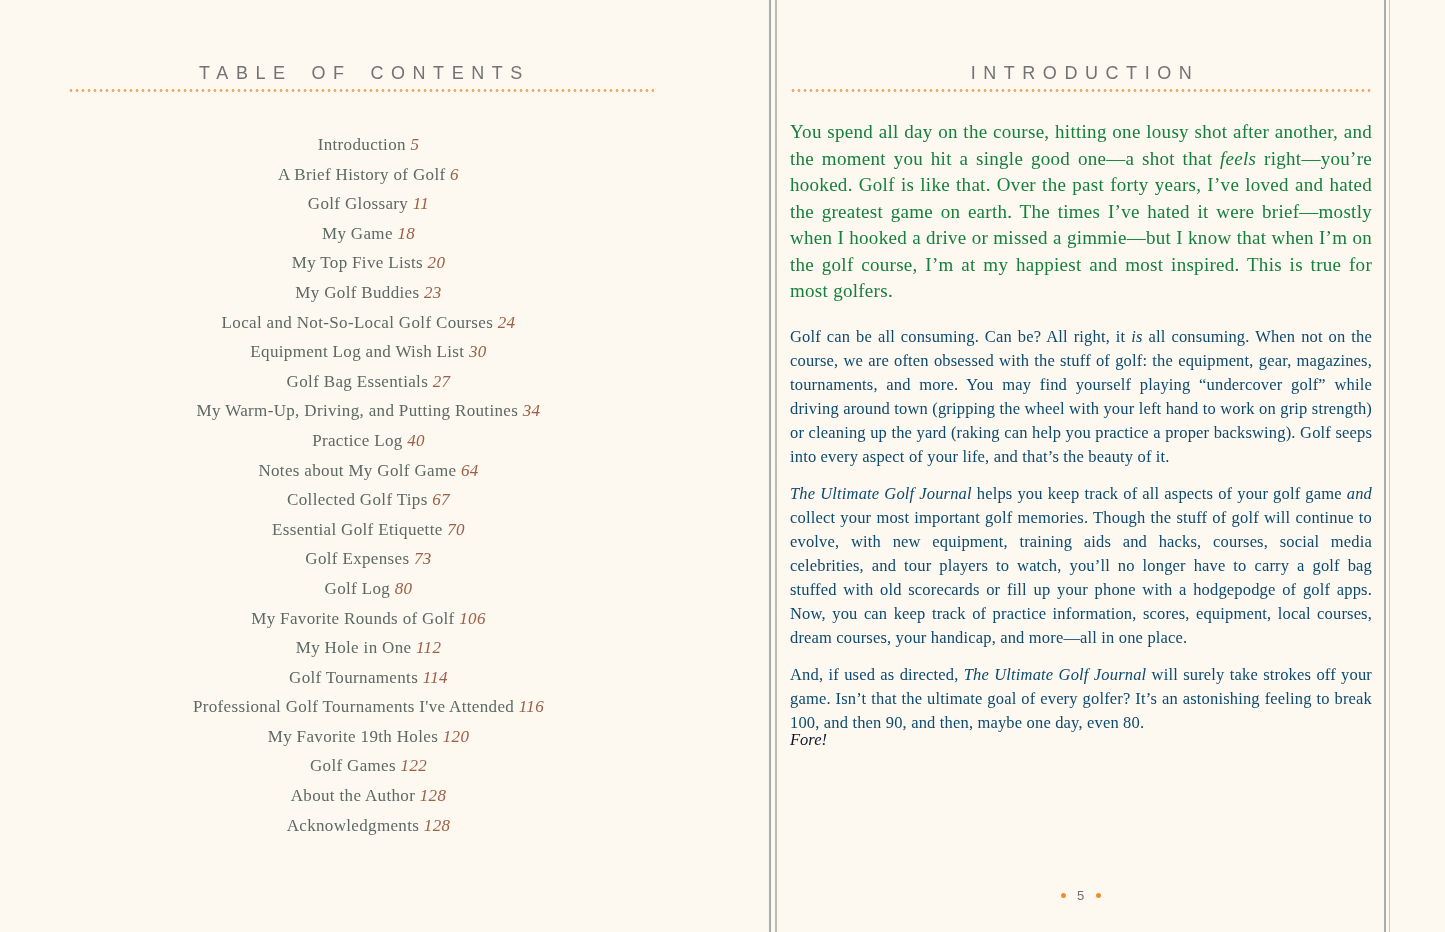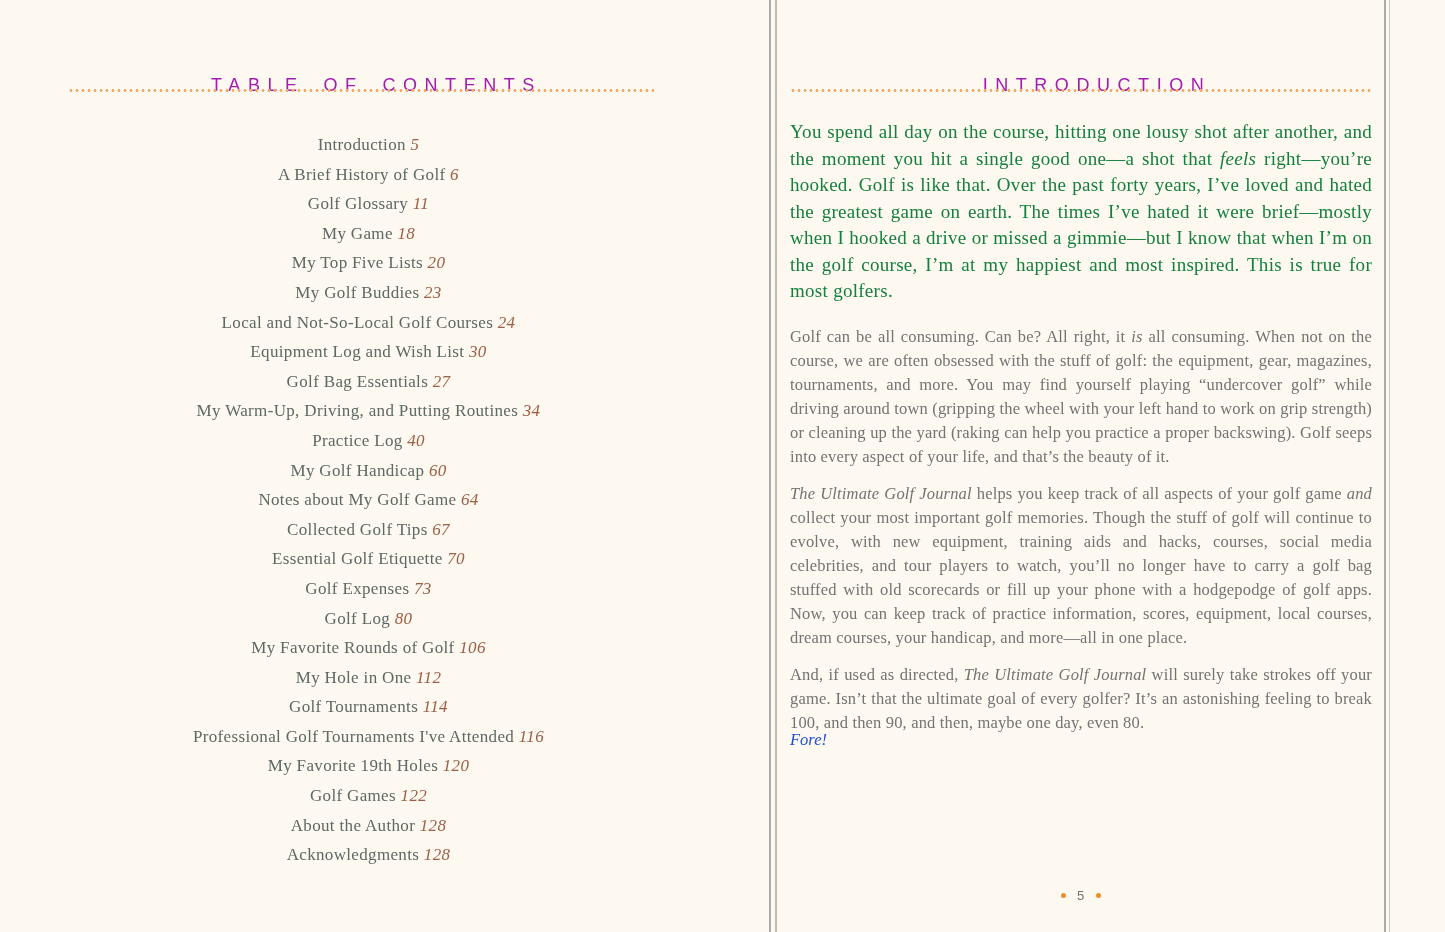--- a/index.html
+++ b/index.html
@@ -17,23 +17,23 @@
     position:absolute;top:0;bottom:0;left:769px;width:4px;
     border-left:2px solid #a9ada9;border-right:2px solid #b9bdb9;
   }
   .edge{
     position:absolute;top:0;bottom:0;left:1384px;width:3px;
     border-left:2px solid #a9ada9;border-right:1px solid #c6c9c5;
   }
 
   
   h1.chapter{
-    margin:16px;position:absolute;top:59px;
+    margin:4px;position:absolute;top:59px;
     font-family:"Liberation Sans", sans-serif;
-    font-weight:400;font-size:18px;color:#a21caf;
+    font-weight:400;font-size:18px;color:#737373;
     letter-spacing:0.42em;word-spacing:0.35em;
     text-align:center;text-transform:uppercase;
   }
   .page.left h1.chapter{left:68px;width:585px;}
   .page.right h1.chapter{left:13px;width:582px;}
 
   .dotted{
     position:absolute;top:88px;height:5px;
     background-image:radial-gradient(circle, #f0ad6e 1.4px, rgba(0,0,0,0) 1.6px);
     background-size:6px 5px;background-repeat:repeat-x;background-position:0 center;
@@ -56,27 +56,27 @@
   
   #paragraphs{
     position:absolute;top:119px;left:13px;width:582px;
   }
   #paragraphs p{margin:0;text-align:justify;}
   #paragraphs p.lead{
     font-size:19px;line-height:26.5px;color:#15803d;
     margin-bottom:20px;letter-spacing:0.015em;
   }
   #paragraphs p.body{
-    font-size:16.5px;line-height:24px;color:#737373;
+    font-size:16.5px;line-height:24px;color:#0c4a6e;
     margin-bottom:13px;letter-spacing:0.01em;
   }
   #paragraphs em{font-style:italic;}
   .signoff{
     position:absolute;left:13px;top:730px;margin:0;
-    font-size:16.5px;font-style:italic;color:#1d4ed8;
+    font-size:16.5px;font-style:italic;color:#0f172a;
   }
 
   
   .footer{
     position:absolute;left:13px;width:582px;top:885px;
     text-align:center;
   }
   .footer .fdot{
     display:inline-block;width:5px;height:5px;border-radius:50%;
     background:#ee8e2b;vertical-align:middle;margin:0 11px;
@@ -100,21 +100,20 @@
         <li><span class="toc-label">A Brief History of Golf</span> <span class="toc-page">6</span></li>
         <li><span class="toc-label">Golf Glossary</span> <span class="toc-page">11</span></li>
         <li><span class="toc-label">My Game</span> <span class="toc-page">18</span></li>
         <li><span class="toc-label">My Top Five Lists</span> <span class="toc-page">20</span></li>
         <li><span class="toc-label">My Golf Buddies</span> <span class="toc-page">23</span></li>
         <li><span class="toc-label">Local and Not-So-Local Golf Courses</span> <span class="toc-page">24</span></li>
         <li><span class="toc-label">Equipment Log and Wish List</span> <span class="toc-page">30</span></li>
         <li><span class="toc-label">Golf Bag Essentials</span> <span class="toc-page">27</span></li>
         <li><span class="toc-label">My Warm-Up, Driving, and Putting Routines</span> <span class="toc-page">34</span></li>
         <li><span class="toc-label">Practice Log</span> <span class="toc-page">40</span></li>
-        <li><span class="toc-label">My Golf Handicap</span> <span class="toc-page">60</span></li>
         <li><span class="toc-label">Notes about My Golf Game</span> <span class="toc-page">64</span></li>
         <li><span class="toc-label">Collected Golf Tips</span> <span class="toc-page">67</span></li>
         <li><span class="toc-label">Essential Golf Etiquette</span> <span class="toc-page">70</span></li>
         <li><span class="toc-label">Golf Expenses</span> <span class="toc-page">73</span></li>
         <li><span class="toc-label">Golf Log</span> <span class="toc-page">80</span></li>
         <li><span class="toc-label">My Favorite Rounds of Golf</span> <span class="toc-page">106</span></li>
         <li><span class="toc-label">My Hole in One</span> <span class="toc-page">112</span></li>
         <li><span class="toc-label">Golf Tournaments</span> <span class="toc-page">114</span></li>
         <li><span class="toc-label">Professional Golf Tournaments I've Attended</span> <span class="toc-page">116</span></li>
         <li><span class="toc-label">My Favorite 19th Holes</span> <span class="toc-page">120</span></li>

